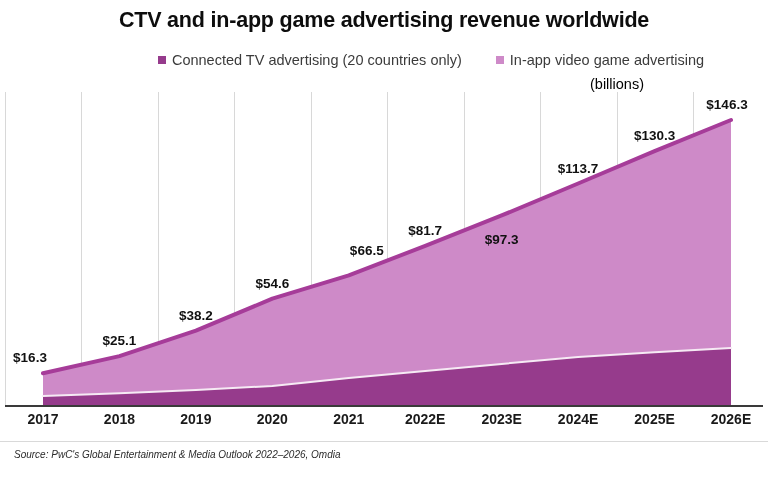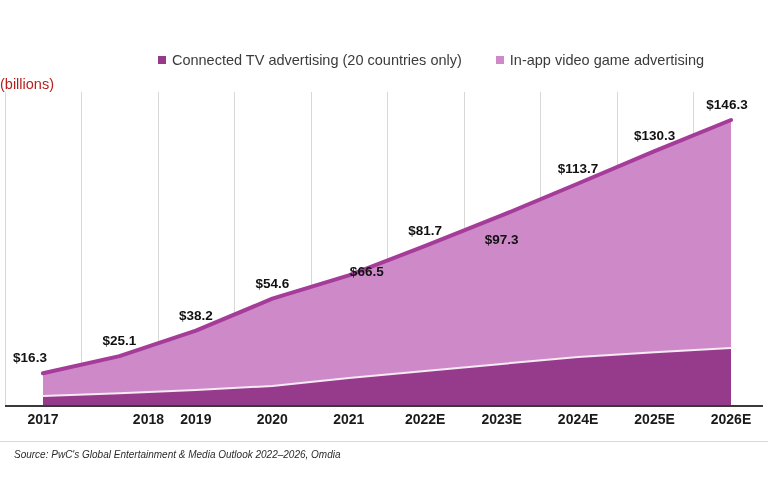--- a/index.html
+++ b/index.html
@@ -49,23 +49,23 @@
   .legend-swatch {
     width: 8px; height: 8px;
     display: inline-block;
     flex: 0 0 auto;
     position: relative;
     top: 0px;
   }
   #legend-units {
     position: absolute;
     top: 76px; left: 0; width: 644px;
-    text-align: left;
+    text-align: right;
     font-size: 14.5px;
-    color: #b91c1c;
+    color: #000000;
   }
   
   #plot {
     position: absolute;
     left: 0; top: 88px;
     width: 768px; height: 320px;
   }
   #plot svg { display: block; }
   
   #x-axis-line {
@@ -111,20 +111,21 @@
     font-style: italic;
     color: #2b2b2b;
     white-space: nowrap;
   }
 </style>
 </head>
 <body>
 
 <div id="chart-root">
 
+  <div id="chart-title">CTV and in-app game advertising revenue worldwide</div>
 
   <div id="legend">
     <div class="legend-entry">
       <span class="legend-swatch" style="background:#963B8C;"></span>
       <span>Connected TV advertising (20 countries only)</span>
     </div>
     <div class="legend-entry">
       <span class="legend-swatch" style="background:#CE8AC8;"></span>
       <span>In-app video game advertising</span>
     </div>
@@ -150,32 +151,32 @@
       <path id="line-total" fill="none" stroke="#A63C99" stroke-width="4" stroke-linejoin="round" stroke-linecap="round" d="M43.00 285.25 L119.44 268.10 L195.89 242.58 L272.33 210.64 L348.78 187.45 L425.22 157.84 L501.67 127.45 L578.11 95.51 L654.56 63.17 L731.00 32.00"></path>
       <path id="line-divider" fill="none" stroke="#F6EAF4" stroke-width="2" stroke-linejoin="round" stroke-linecap="round" d="M43.00 308.04 L119.44 305.31 L195.89 302.00 L272.33 297.91 L348.78 289.92 L425.22 283.10 L501.67 275.90 L578.11 269.08 L654.56 264.21 L731.00 260.12"></path>
     </svg>
   </div>
 
   <div id="data-labels">
       <div class="data-label" style="left: 30px; top: 365.247px;">$16.3</div>
       <div class="data-label" style="left: 119.444px; top: 348.104px;">$25.1</div>
       <div class="data-label" style="left: 195.889px; top: 322.584px;">$38.2</div>
       <div class="data-label" style="left: 272.333px; top: 290.636px;">$54.6</div>
-      <div class="data-label" style="left: 348.778px; top: 279px; padding-left: 36px;">$66.5</div>
+      <div class="data-label" style="left: 348.778px; top: 258px; padding-left: 36px;">$66.5</div>
       <div class="data-label" style="left: 425.222px; top: 237.844px;">$81.7</div>
       <div class="data-label" style="left: 501.667px; top: 207.455px; margin-top: 40px;">$97.3</div>
       <div class="data-label" style="left: 578.111px; top: 175.506px;">$113.7</div>
       <div class="data-label" style="left: 654.556px; top: 143.169px;">$130.3</div>
       <div class="data-label" style="left: 727px; top: 112px;">$146.3</div>
     </div>
 
   <div id="x-axis-line"></div>
   <div id="x-labels">
       <div class="x-label" style="left: 43px;">2017</div>
-      <div class="x-label" style="left: 119.444px; margin-left: 29px;">2018</div>
+      <div class="x-label" style="left: 119.444px;">2018</div>
       <div class="x-label" style="left: 195.889px;">2019</div>
       <div class="x-label" style="left: 272.333px;">2020</div>
       <div class="x-label" style="left: 348.778px;">2021</div>
       <div class="x-label" style="left: 425.222px; text-align: center;">2022E</div>
       <div class="x-label" style="left: 501.667px;">2023E</div>
       <div class="x-label" style="left: 578.111px;">2024E</div>
       <div class="x-label" style="left: 654.556px;">2025E</div>
       <div class="x-label" style="left: 731px;">2026E</div>
     </div>
 

